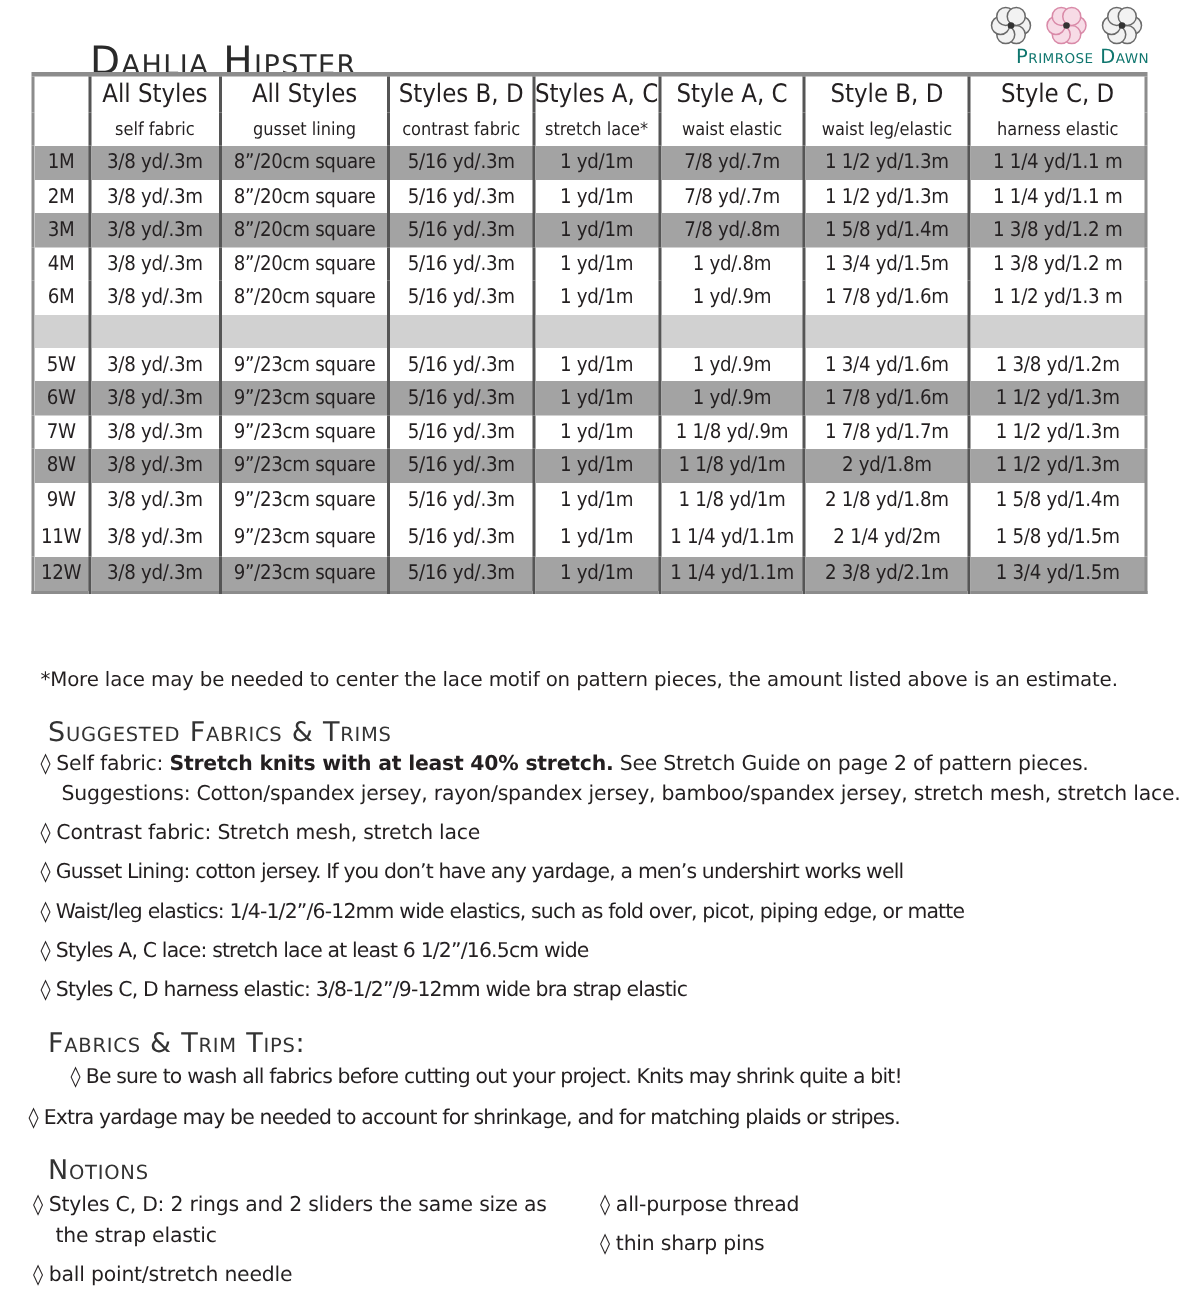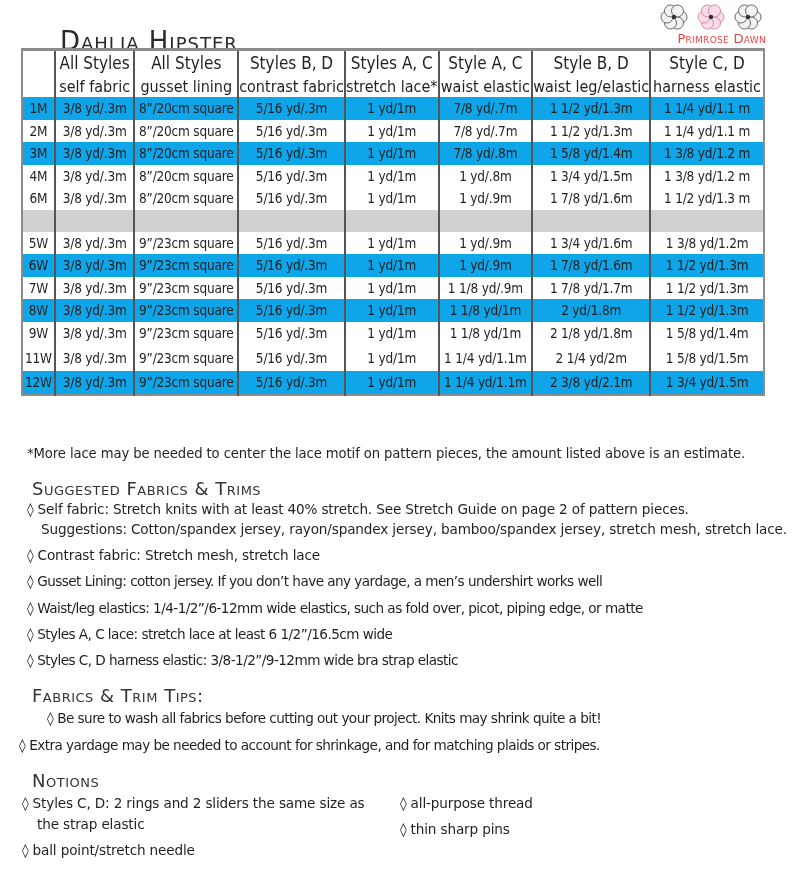--- a/index.html
+++ b/index.html
@@ -3,43 +3,43 @@
   <meta charset="utf-8">
   <style>
     html, body { margin: 0; padding: 0; background: #ffffff; }
     body { width: 794px; height: 871px; position: relative; overflow: hidden;
            font-family: "DejaVu Sans", sans-serif; color: #231f20; }
     .title { position: absolute; left: 60px; top: 26px; font-size: 26px; letter-spacing: 1px;
              font-variant: small-caps; font-weight: normal; color: #2a2a2a;
              font-family: "DejaVu Sans", sans-serif; }
     .logo { position: absolute; left: 654px; top: 2px; width: 112px; height: 46px; }
     .logo svg { display: block; margin-left: 6px; }
-    .logo .brand { font-size: 13px; font-variant: small-caps; letter-spacing: 0.3px; color: #ef4444;
+    .logo .brand { font-size: 13px; font-variant: small-caps; letter-spacing: 0.3px; color: #0f766e;
                    text-align: right; margin-top: -1px; font-family: "DejaVu Sans", sans-serif; }
     table.yard { position: absolute; left: 21px; top: 48px; border-collapse: collapse;
                  width: 744px; font-family: "DejaVu Sans Condensed","DejaVu Sans", sans-serif;
                  border: 2px solid #8c8c8c; border-top: 3px solid #8c8c8c; }
     table.yard td, table.yard th { border-left: 2px solid #555; padding: 0; text-align: center;
                  font-weight: normal; white-space: nowrap; overflow: hidden; }
     table.yard td:first-child, table.yard th:first-child { border-left: none; }
     table.yard tr.h1 th { font-size: 17px; height: 24px; }
-    table.yard tr.h2 th { font-size: 16px; height: 22px; margin-left: 43px; }
+    table.yard tr.h2 th { font-size: 12px; height: 22px; margin-left: 43px; }
     table.yard td { font-size: 13.5px; height: 22.5px; letter-spacing: -0.2px; }
-    table.yard tr.shade td { background: #0ea5e9; }
+    table.yard tr.shade td { background: #a3a3a3; }
     table.yard tr.spacer td { height: 22px; background: #d1d1d1; }
     table.yard tr.tall td { height: 27px; }
     .c0{width:38px}.c1{width:88px}.c2{width:113px}.c3{width:97px}.c4{width:75px}.c5{width:97px}.c6{width:111px}.c7{width:119px}
     .foot { position: absolute; left: 27px; top: 446px; font-size: 13.2px; letter-spacing: -0.1px; }
     .sec { position: absolute; font-size: 18px; font-variant: small-caps; color: #333;
            letter-spacing: 0.5px; font-family: "DejaVu Sans", sans-serif; }
     .item { position: absolute; font-size: 13.6px; white-space: nowrap; letter-spacing: -0.15px; }
     .item.narrow { letter-spacing: -0.55px; }
     .dia { display: inline-block; margin-right: 4px; }
     .sub { position: absolute; font-size: 13.6px; white-space: nowrap; letter-spacing: -0.15px; }
-    b { font-weight: normal; }
+    b { font-weight: bold; }
   </style>
 </head>
 <body>
 
 <div class="title">Dahlia Hipster</div>
 
 <div class="logo">
   <svg width="104" height="30" viewBox="0 0 104 30">
     <g id="flowers">
         <g>

